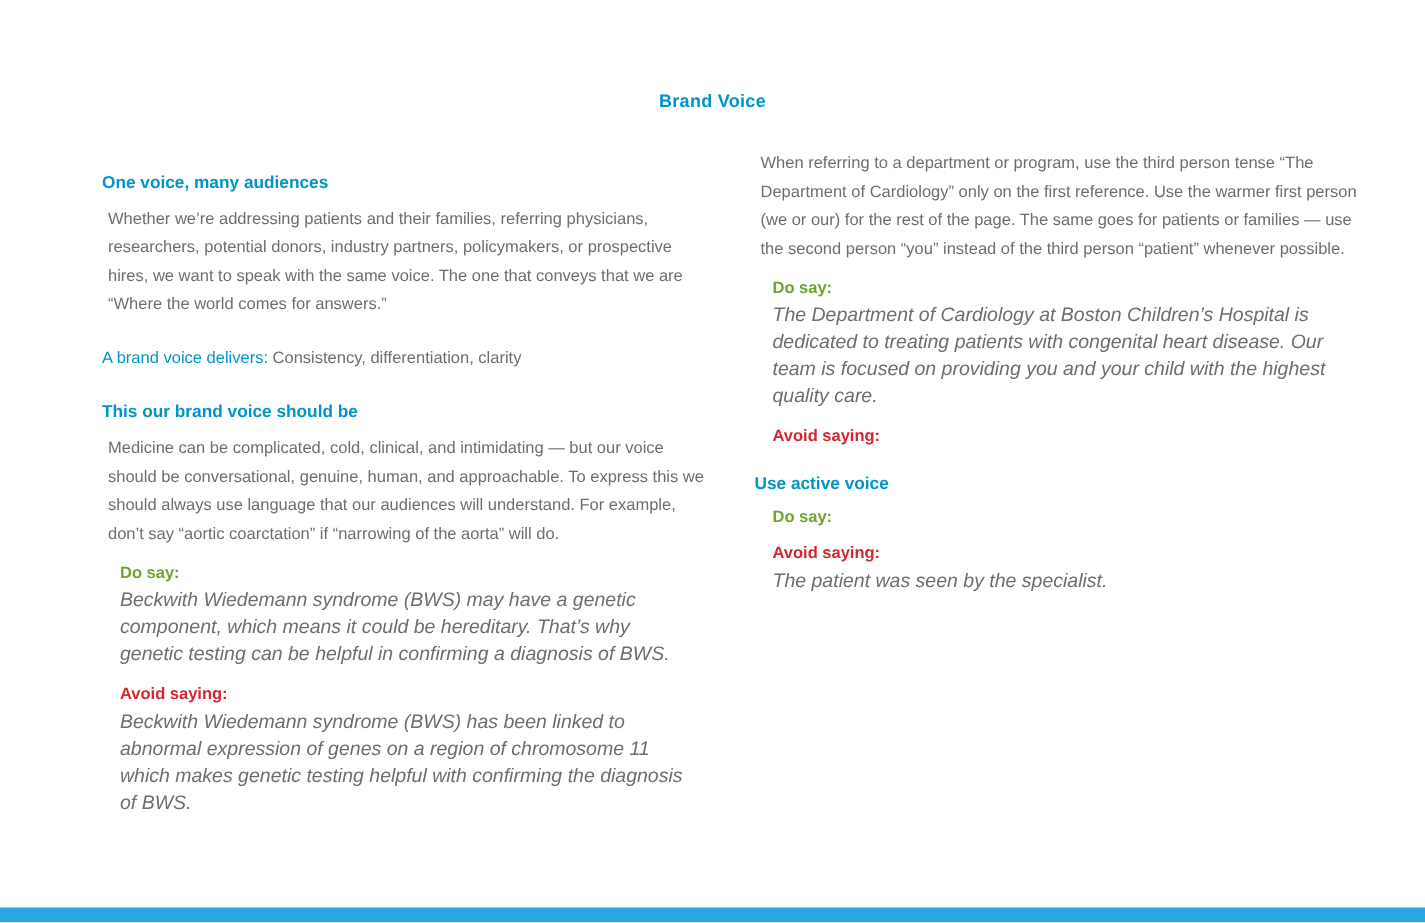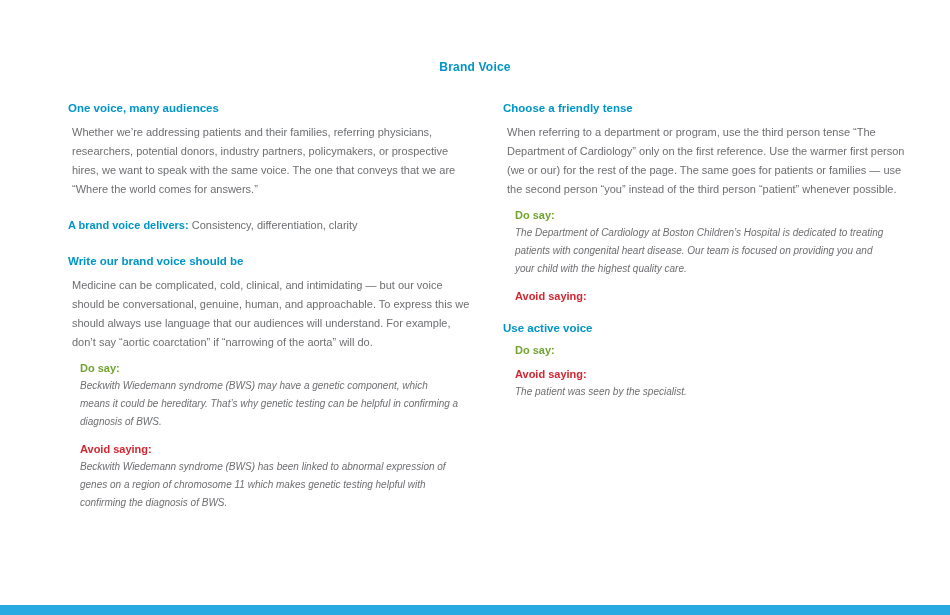--- a/index.html
+++ b/index.html
@@ -26,40 +26,40 @@
     gap: 32px;
     padding: 26px 44px 0 68px;
   }
   .col { width: 403px; }
   .heading {
     margin: 20px 0 9px 0;
     font-size: 11.5px;
     font-weight: bold;
     color: #0095c8;
   }
-  .col > .heading:first-child { margin-top: 2px; }
+  .col > .heading:first-child { margin-top: 16px; }
   .body {
     margin: 0 0 8px 4px;
     font-size: 11px;
     line-height: 19px;
     color: #6d6e71;
   }
   .delivers { margin: 17px 0 0 0; }
-  .bold-accent { font-weight: bold; color: #0095c8; }
+  .bold-accent { font-weight: normal; color: #0095c8; }
   .example { margin: 10px 12px 12px 12px; }
   .example-label {
     font-size: 11px;
     font-weight: bold;
     margin-bottom: 3px;
   }
   .do .example-label { color: #71a32f; }
   .avoid .example-label { color: #d22630; }
   .example-text {
     margin: 0;
-    font-size: 10px;
+    font-size: 13px;
     font-style: italic;
     line-height: 18px;
     color: #6d6e71;
   }
   .footer {
     position: absolute;
     left: 0;
     right: 0;
     bottom: 17px;
     height: 11px;
@@ -98,36 +98,35 @@
 
     <div class="col">
       <h2 class="heading">One voice, many audiences</h2>
       <p class="body">Whether we’re addressing patients and their families, referring physicians, researchers, potential donors, industry partners, policymakers, or prospective hires, we want to speak with the same voice. The one that conveys that we are “Where the world comes for answers.”</p>
 
       <p class="body delivers">
         <span class="bold-accent">A brand voice delivers:</span>
         <span>Consistency, differentiation, clarity</span>
       </p>
 
-      <h2 class="heading">Write our brand voice should be</h2>
+      <h2 class="heading">This our brand voice should be</h2>
       <p class="body">Medicine can be complicated, cold, clinical, and intimidating — but our voice should be conversational, genuine, human, and approachable. To express this we should always use language that our audiences will understand. For example, don’t say “aortic coarctation” if “narrowing of the aorta” will do.</p>
 
       <div class="example do">
         <div class="example-label">Do say:</div>
         <p class="example-text">Beckwith Wiedemann syndrome (BWS) may have a genetic component, which means it could be hereditary. That’s why genetic testing can be helpful in confirming a diagnosis of BWS.</p>
       </div>
 
       <div class="example avoid">
         <div class="example-label">Avoid saying:</div>
         <p class="example-text">Beckwith Wiedemann syndrome (BWS) has been linked to abnormal expression of genes on a region of chromosome 11 which makes genetic testing helpful with confirming the diagnosis of BWS.</p>
       </div>
     </div>
 
     <div class="col">
-      <h2 class="heading">Choose a friendly tense</h2>
       <p class="body">When referring to a department or program, use the third person tense “The Department of Cardiology” only on the first reference. Use the warmer first person (we or our) for the rest of the page. The same goes for patients or families — use the second person “you” instead of the third person “patient” whenever possible.</p>
 
       <div class="example do">
         <div class="example-label">Do say:</div>
         <p class="example-text">The Department of Cardiology at Boston Children’s Hospital is dedicated to treating patients with congenital heart disease. Our team is focused on providing you and your child with the highest quality care.</p>
       </div>
 
       <div class="example avoid">
         <div class="example-label">Avoid saying:</div>
       </div>

